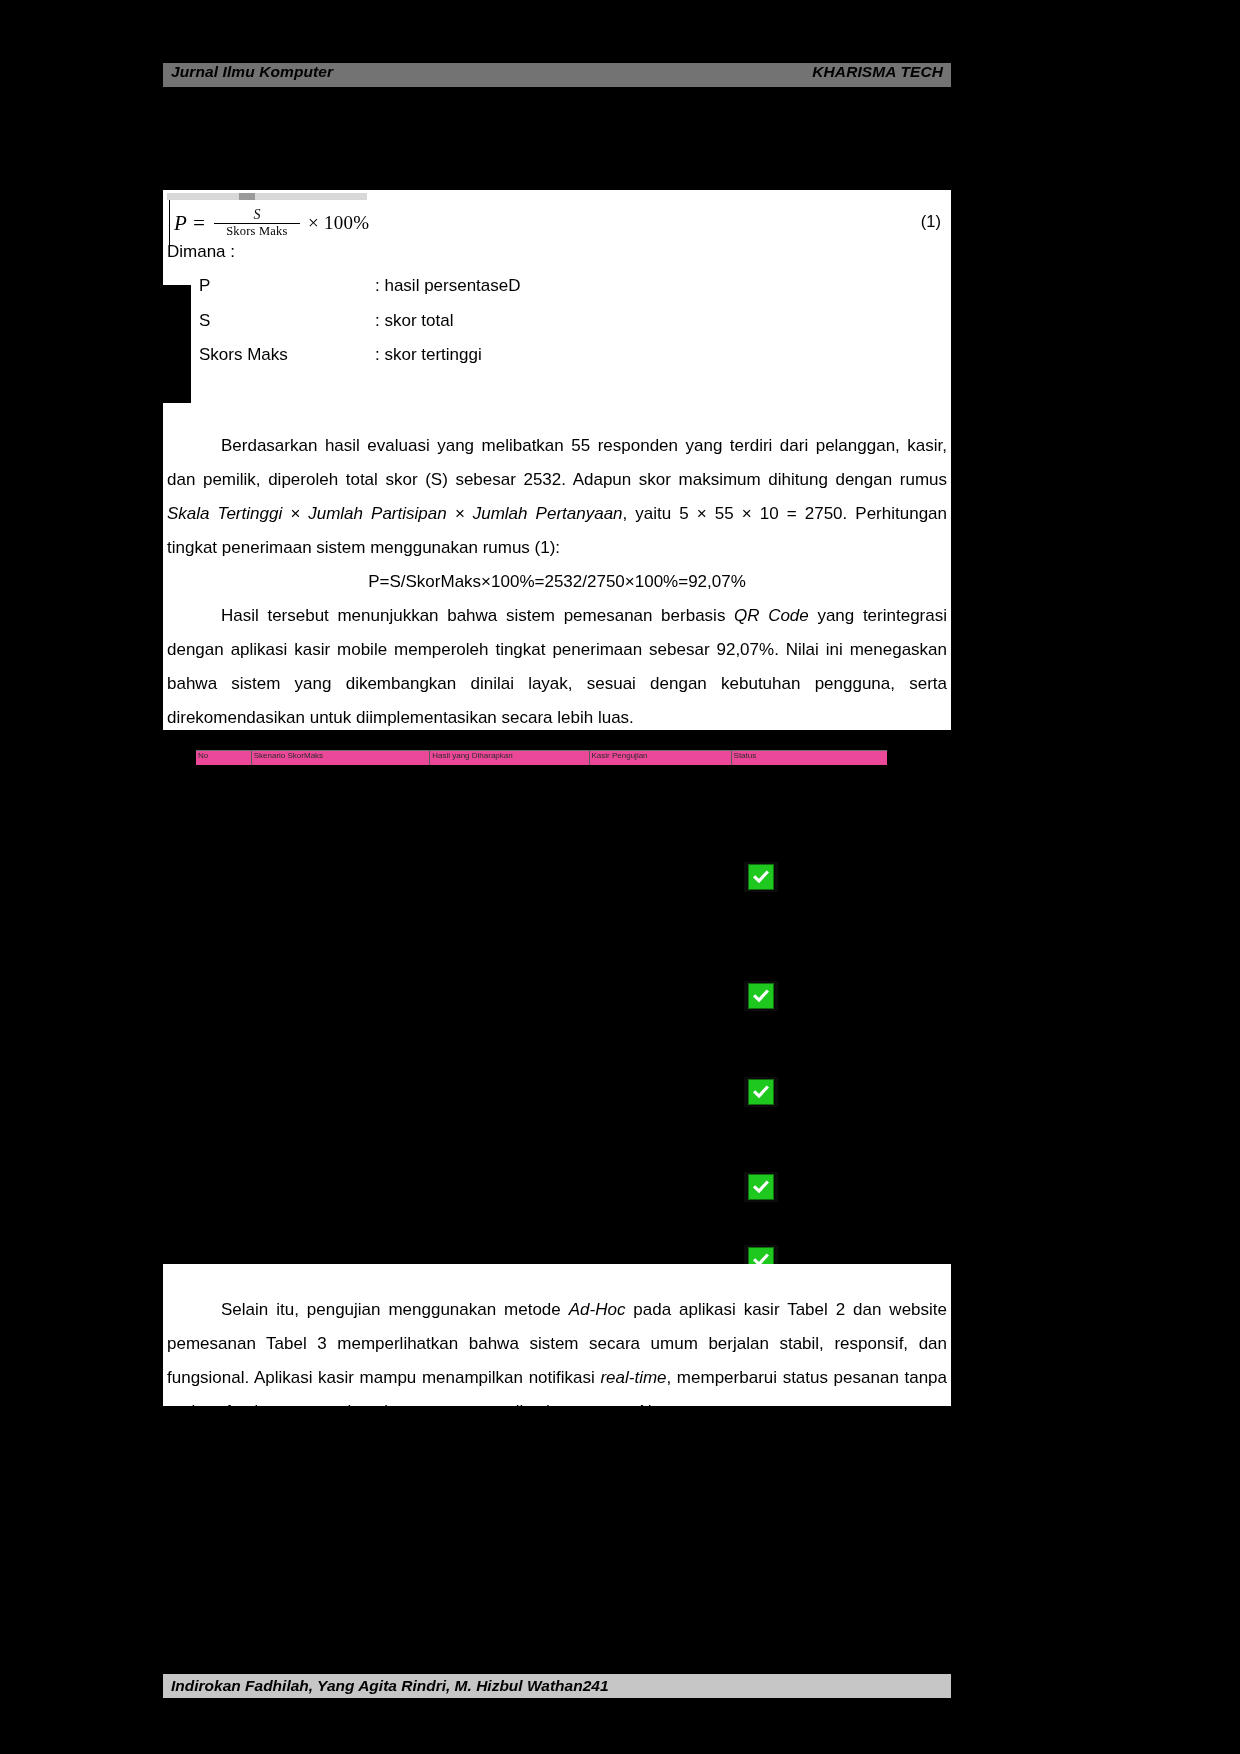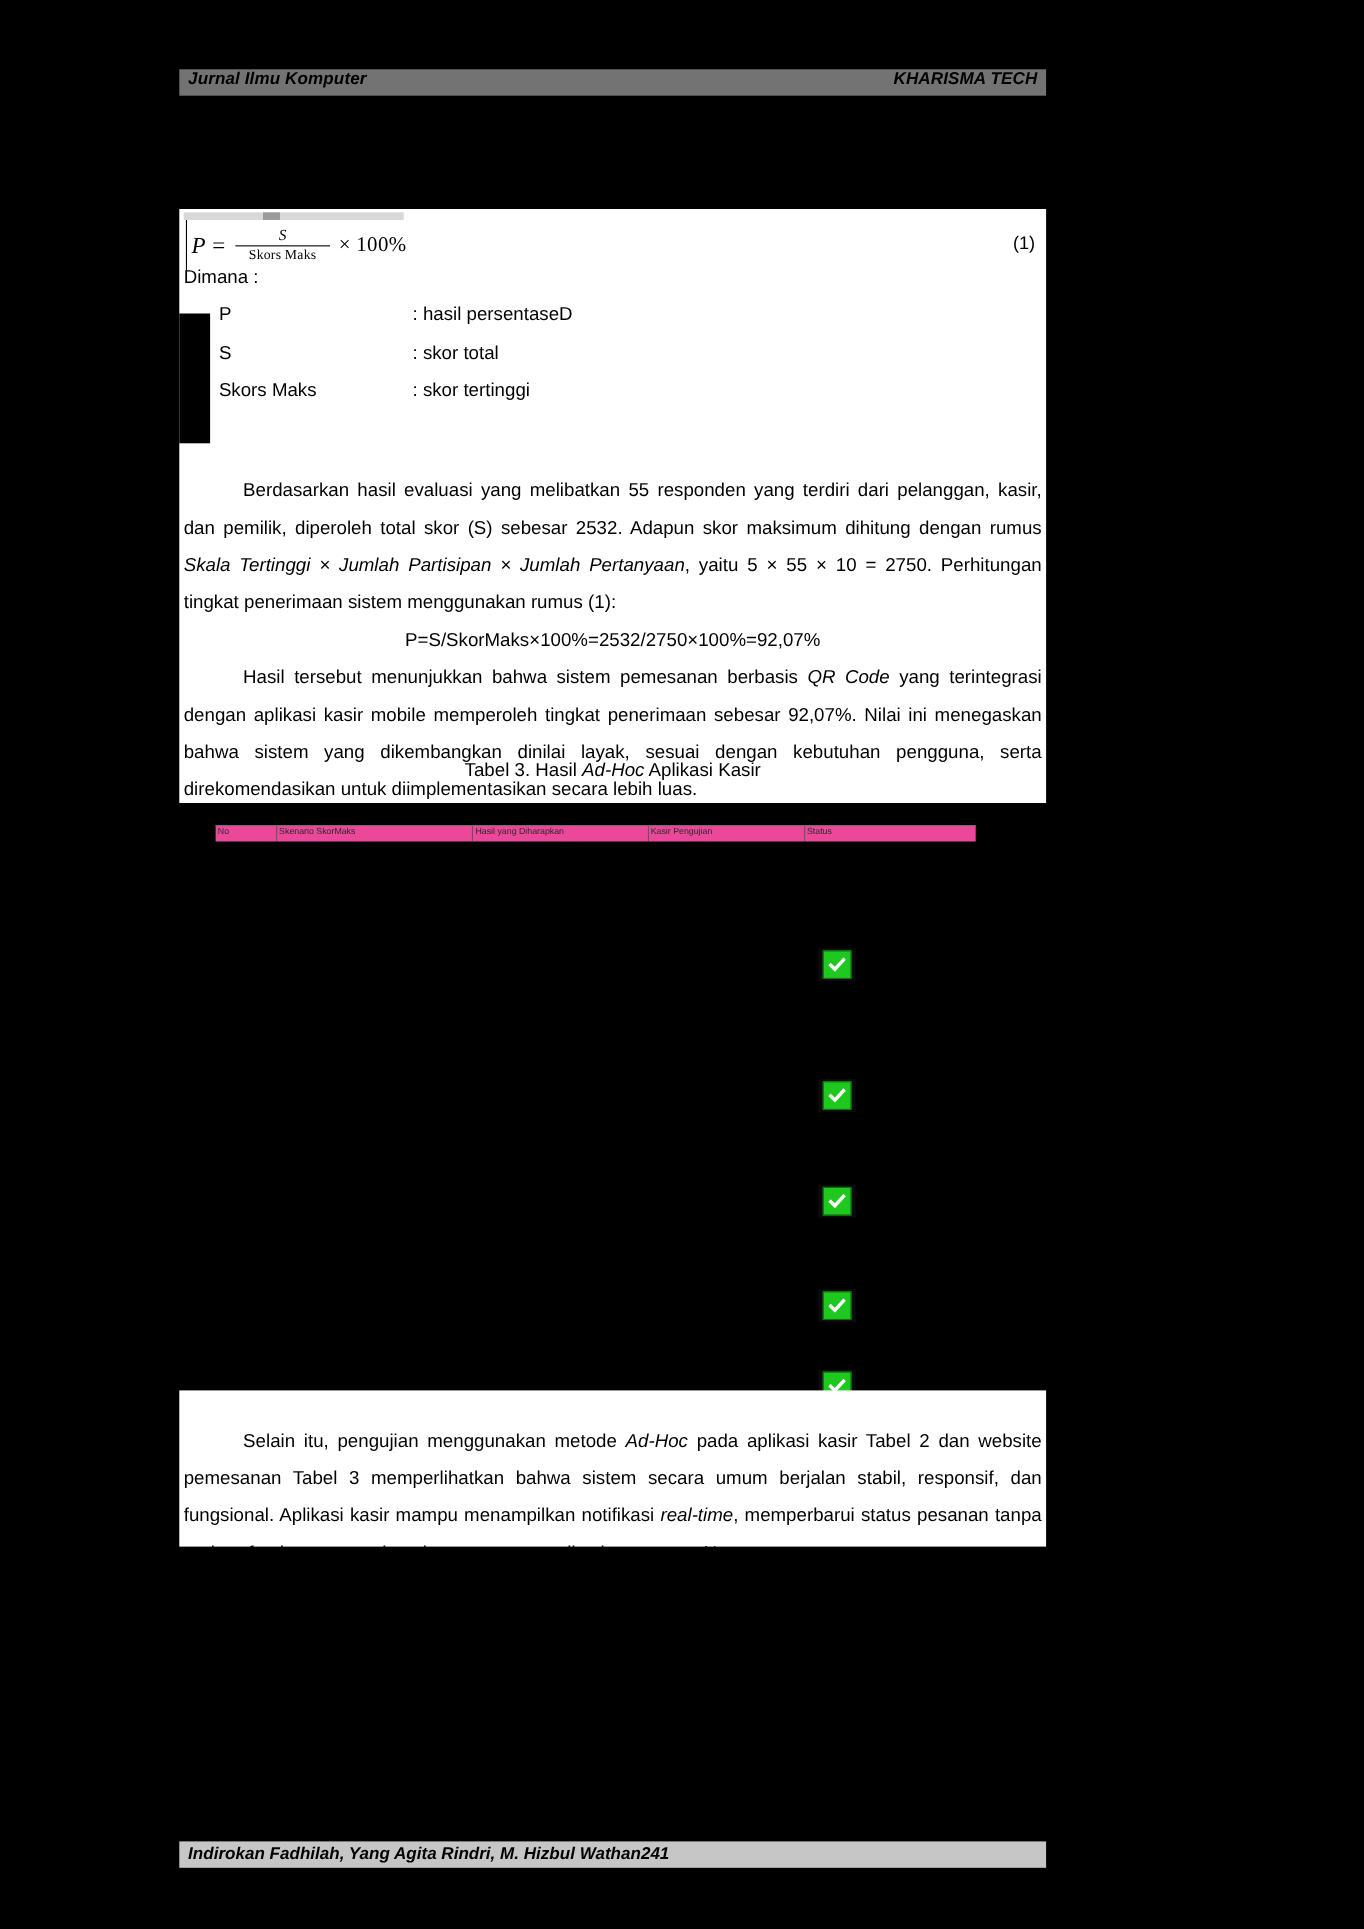--- a/index.html
+++ b/index.html
@@ -164,23 +164,20 @@
     </div>
 
     <div class="mask-left"></div>
 
     <div class="body">
       <p class="indent"><span>Berdasarkan hasil evaluasi yang melibatkan 55 responden yang terdiri dari pelanggan, kasir, dan pemilik, diperoleh total skor (S) sebesar 2532. Adapun skor maksimum dihitung dengan rumus </span><i>Skala Tertinggi × Jumlah Partisipan × Jumlah Pertanyaan</i><span>, yaitu 5 × 55 × 10 = 2750. Perhitungan tingkat penerimaan sistem menggunakan rumus (1):</span></p>
       <p class="nojust">P=S/SkorMaks×100%=2532/2750×100%=92,07%</p>
       <p class="indent"><span>Hasil tersebut menunjukkan bahwa sistem pemesanan berbasis </span><i>QR Code</i><span> yang terintegrasi dengan aplikasi kasir mobile memperoleh tingkat penerimaan sebesar 92,07%. Nilai ini menegaskan bahwa sistem yang dikembangkan dinilai layak, sesuai dengan kebutuhan pengguna, serta direkomendasikan untuk diimplementasikan secara lebih luas.</span></p>
     </div>
 
-    <div class="caption">
-      <span>Tabel 3. Hasil </span><i>Ad-Hoc</i><span> Aplikasi Kasir</span>
-    </div>
   </div>
 
   <div class="tablehead">
     <div class="th" style="width:58px">No</div>
     <div class="th" style="width:186px">Skenario SkorMaks</div>
     <div class="th" style="width:166px">Hasil yang Diharapkan</div>
     <div class="th" style="width:148px">Kasir Pengujian</div>
     <div class="th" style="width:162px;border-right:none">Status</div>
   </div>
 

